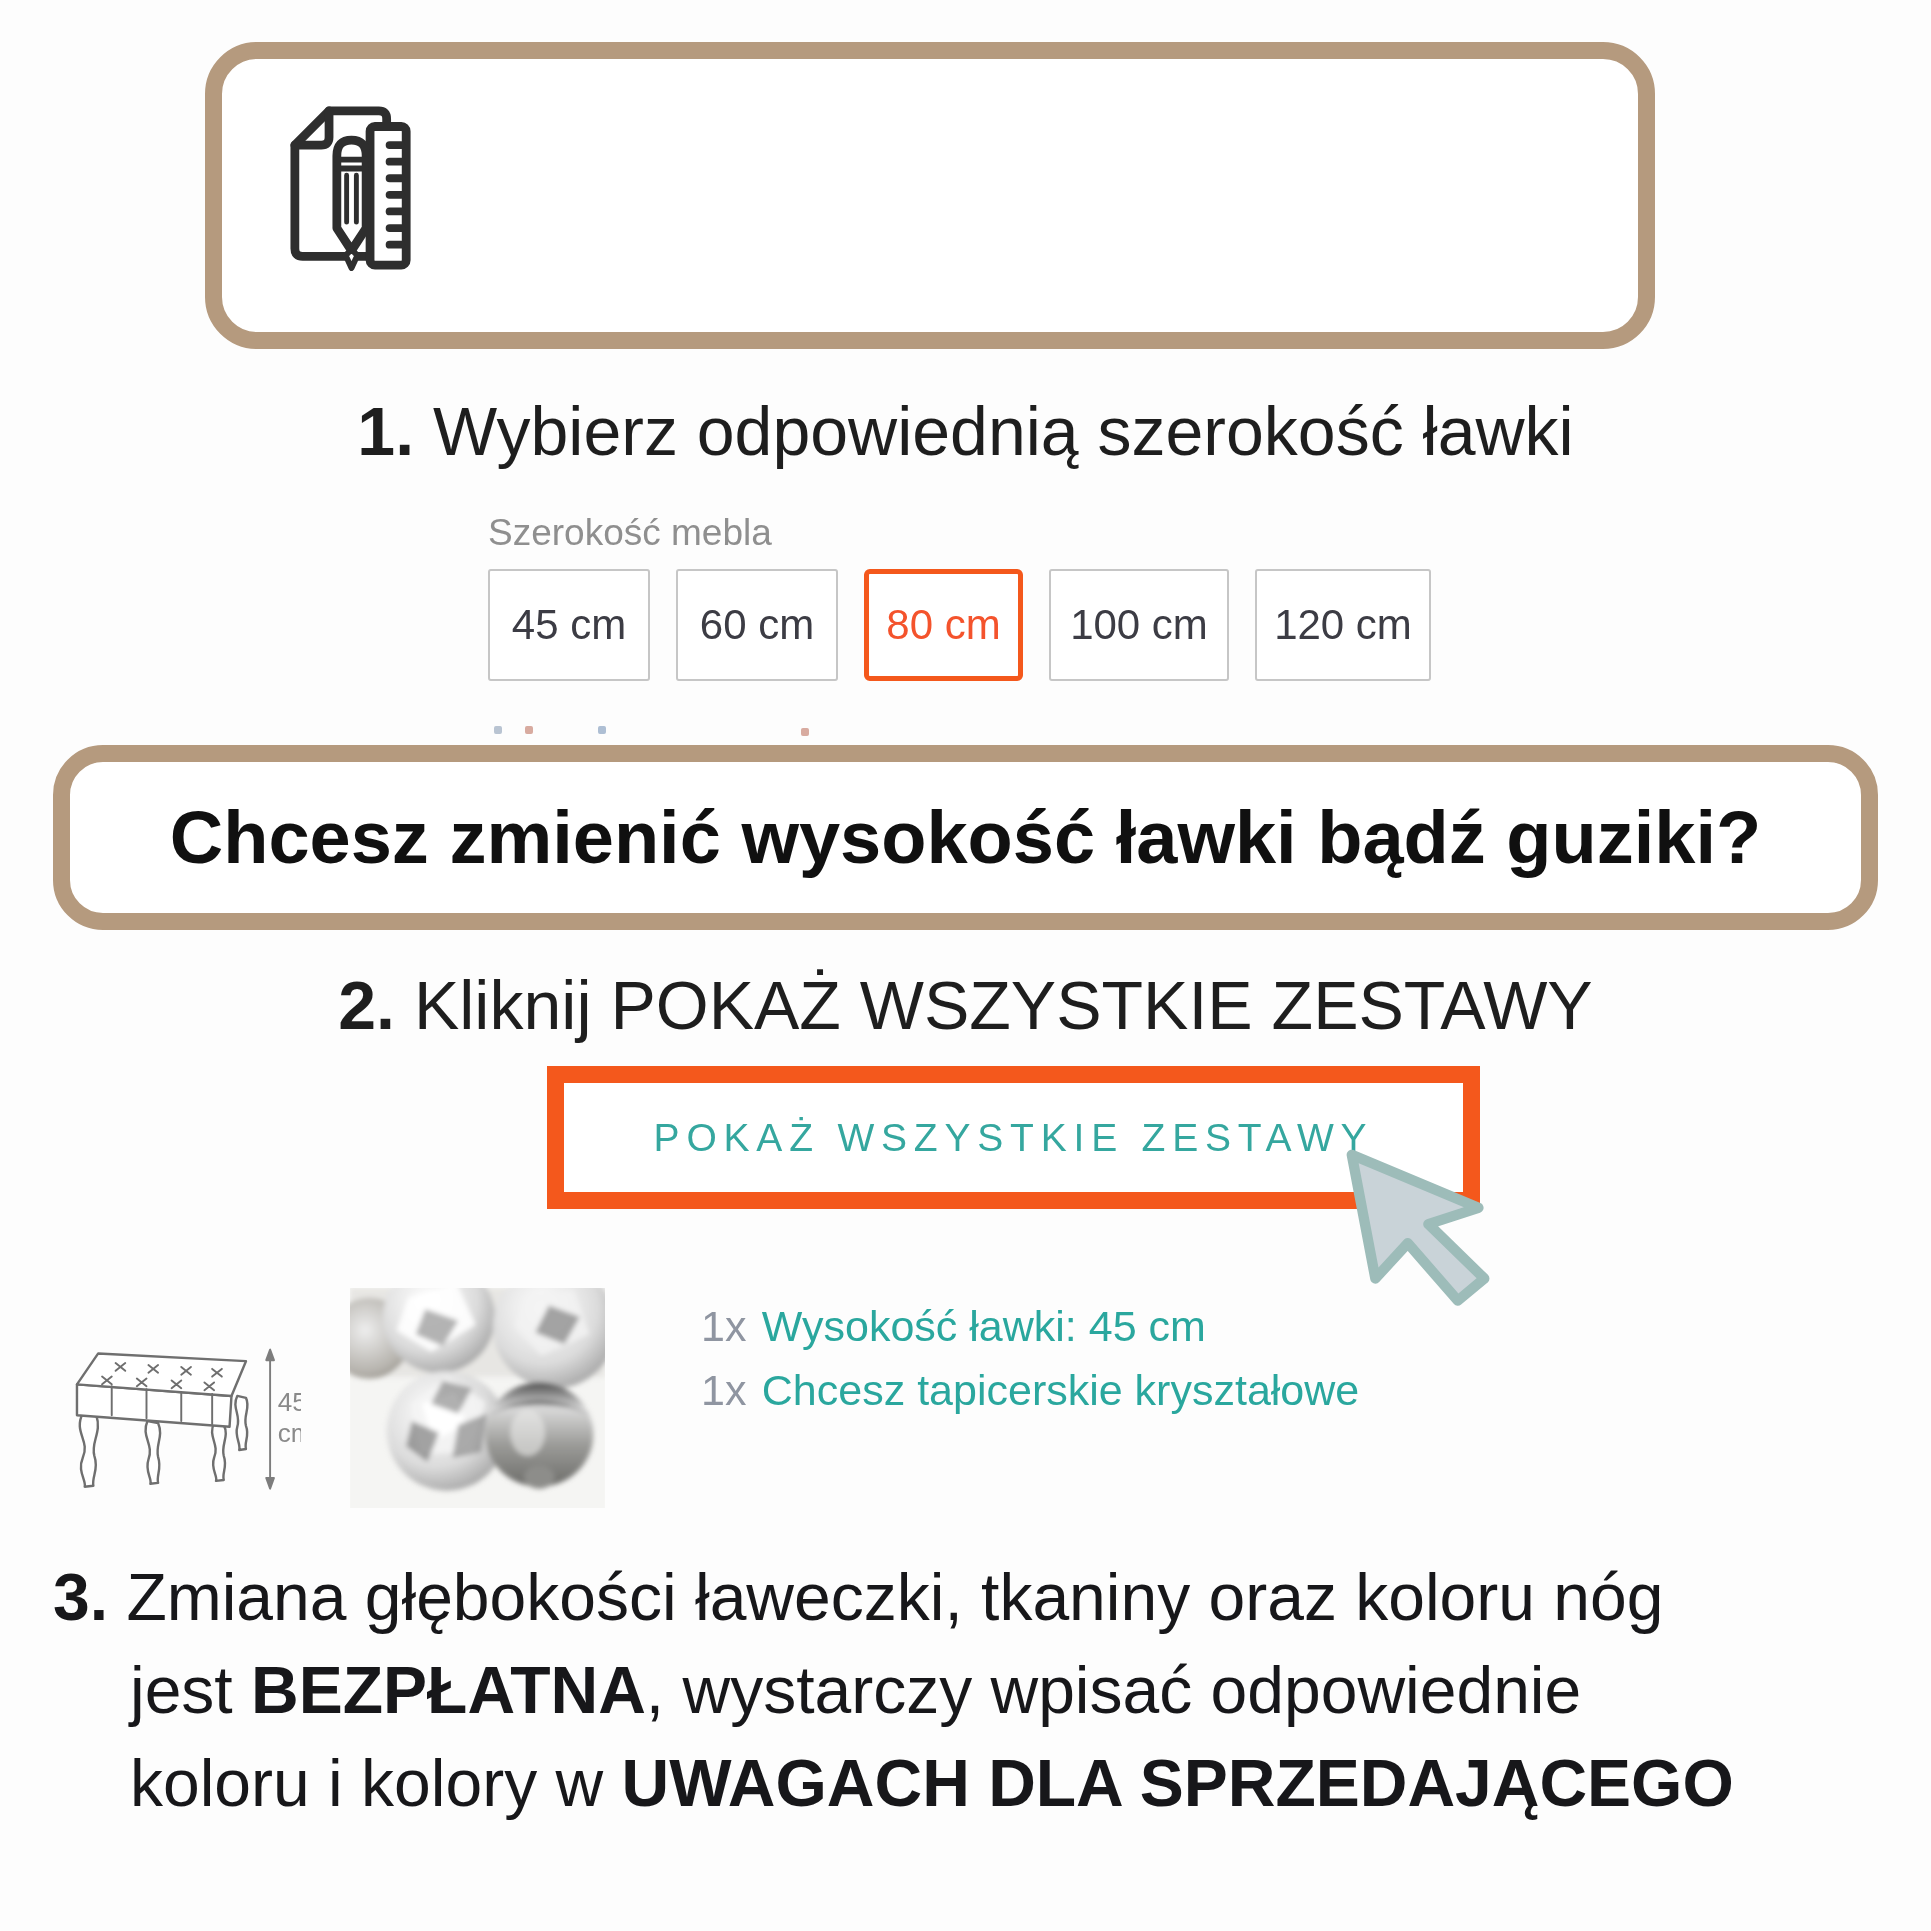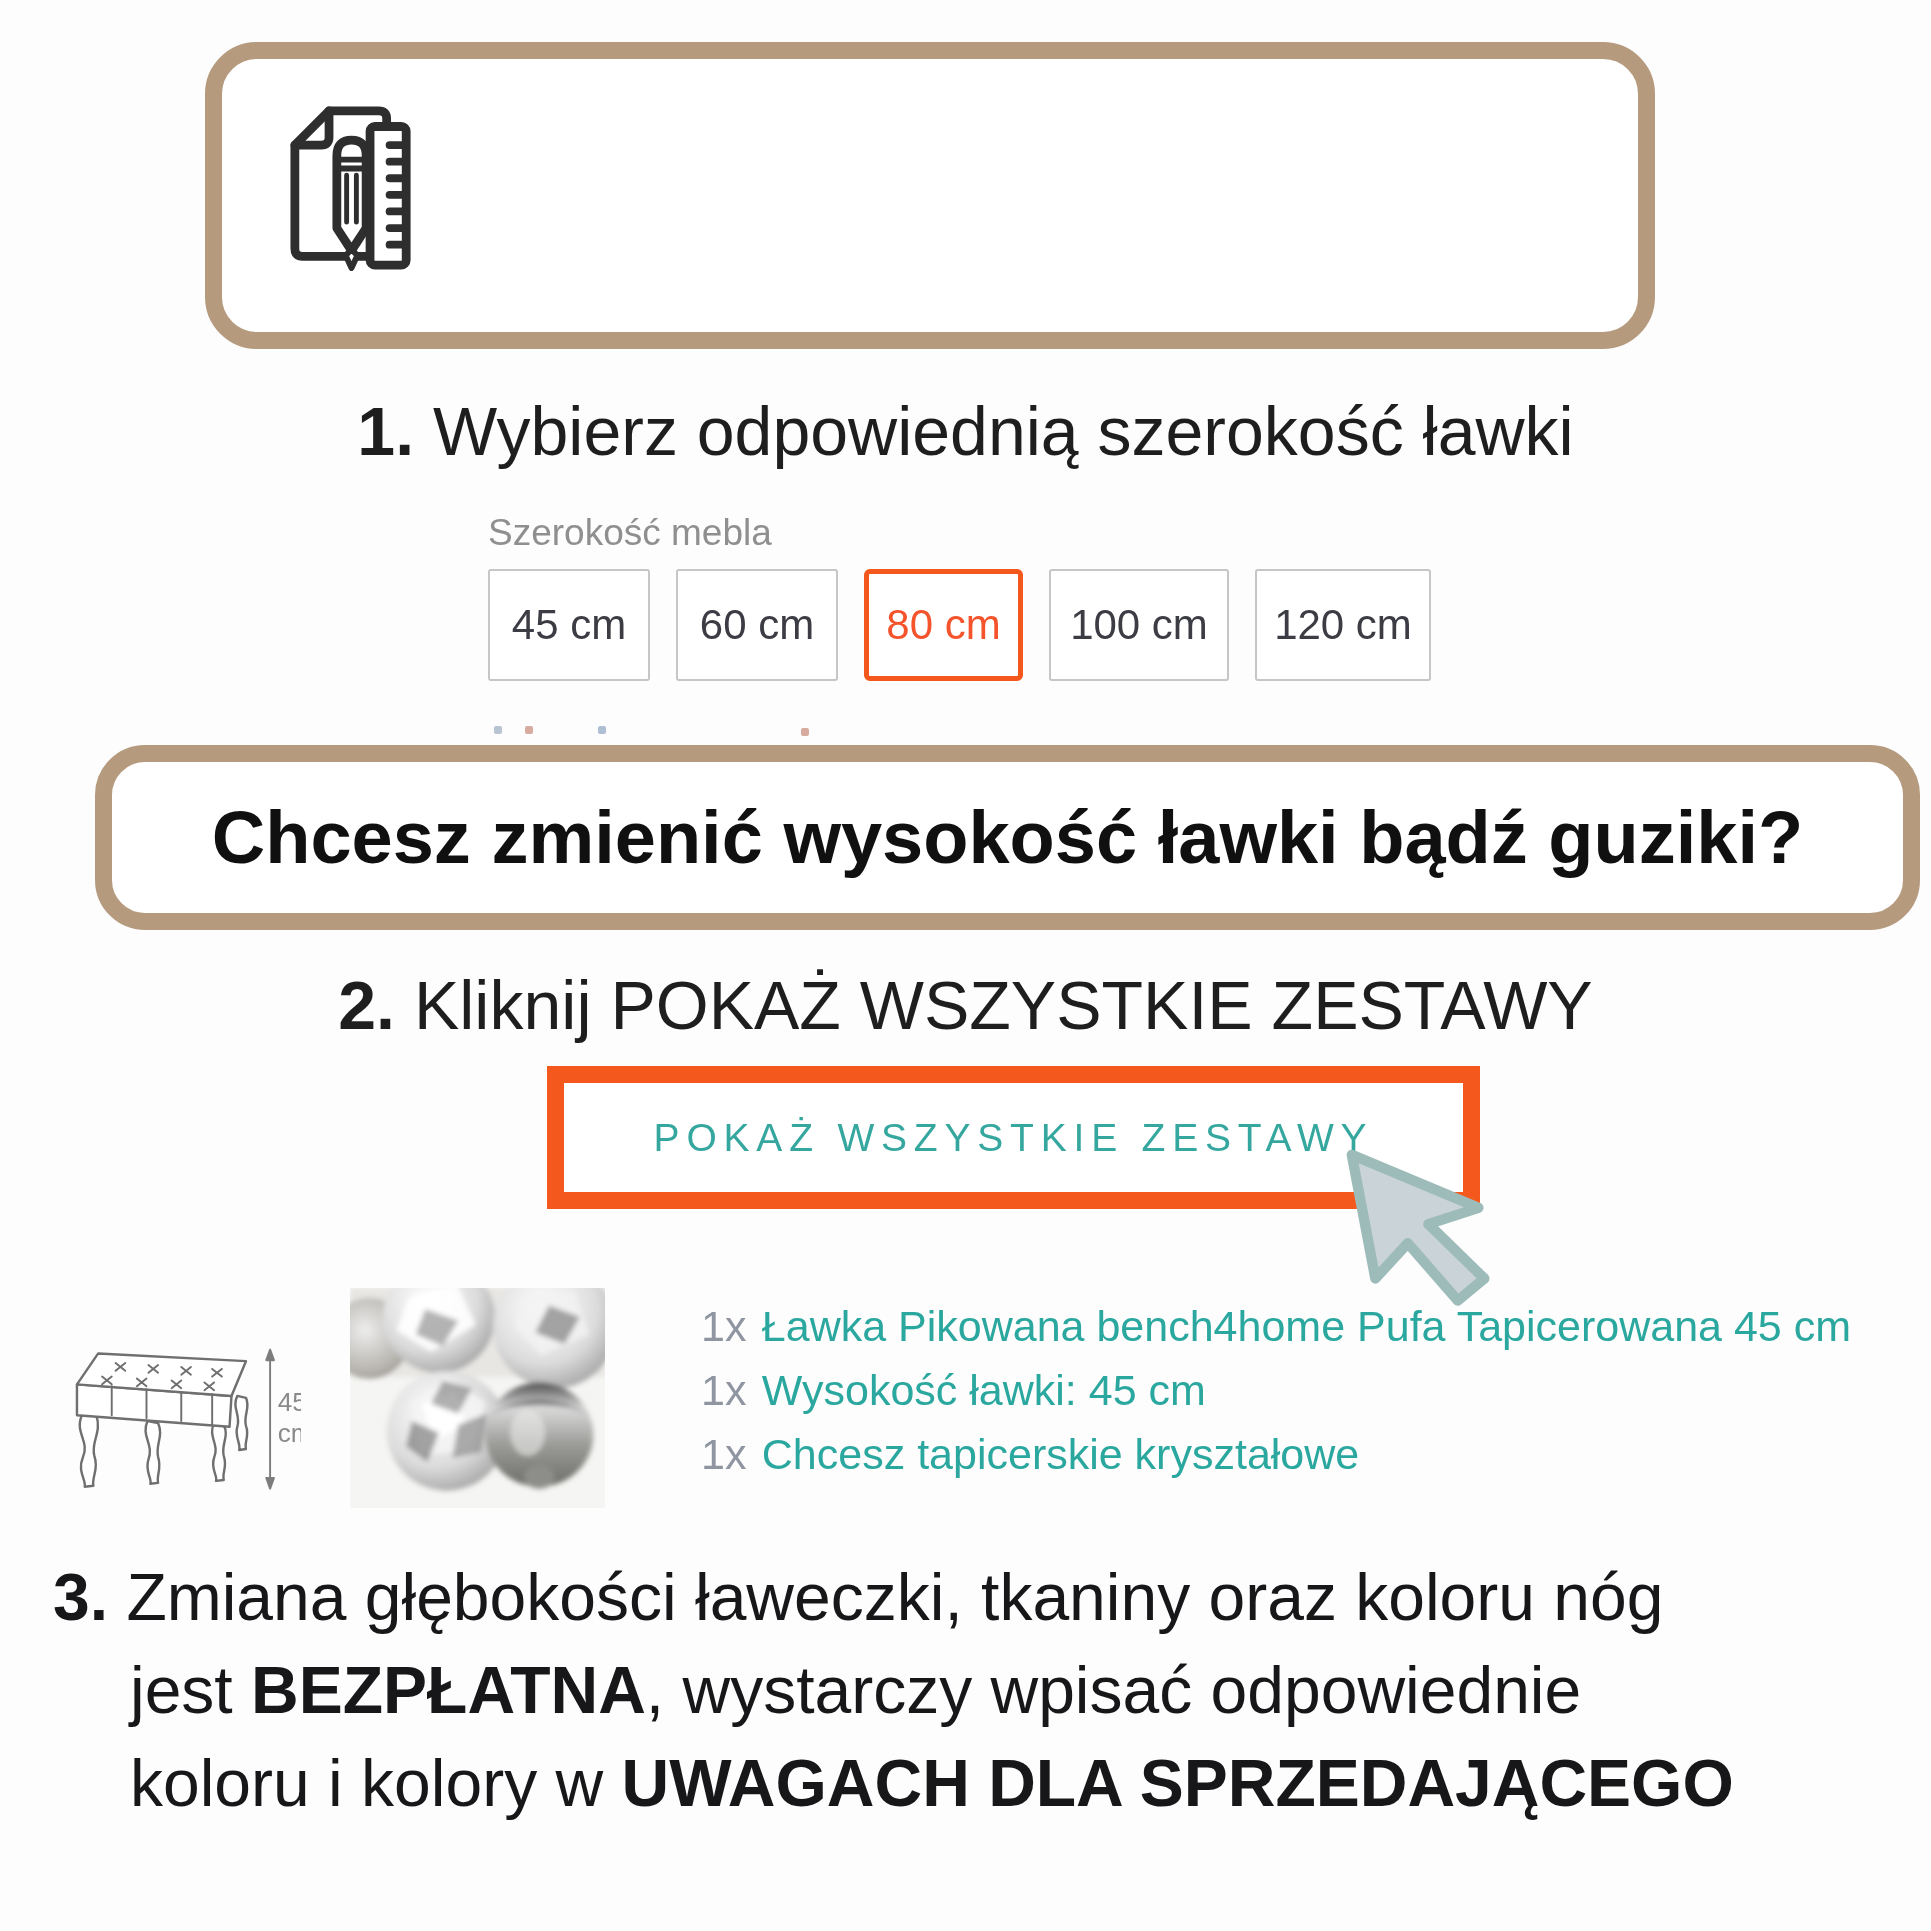--- a/index.html
+++ b/index.html
@@ -34,21 +34,21 @@
   .w45,.w60{width:162px;}.w80{width:159px;}.w100{width:180px;}.w120{width:176px;}
   .ws-box.selected{border:5.8px solid #f4581c;border-radius:5.8px;color:#f4532c;}
   .remnant{
     position:absolute;left:494px;top:726px;width:7.7px;height:7.7px;border-radius:1.9px;background:#b9c4d2;
     box-shadow:31px 0 0 #d8aba0,104px 0 0 #aebfd4,307px 1.9px 0 #d8aba0;
   }
   
   .banner-box{
     position:absolute;left:53px;top:745px;width:1825px;height:185px;box-sizing:border-box;
     border:17.4px solid #b59a7e;border-radius:50px;background:#fff;
-    display:flex;align-items:center;justify-content:center;margin-left:42px;
+    display:flex;align-items:center;justify-content:center;
   }
   .banner-text{font-size:74px;font-weight:700;color:#101010;}
   
   .cta{
     position:absolute;left:547px;top:1066px;width:933px;height:143px;box-sizing:border-box;
     border:17.4px solid #f4581c;background:#fff;display:flex;align-items:center;justify-content:center;
     cursor:pointer;
   }
   .cta-label{font-size:39px;letter-spacing:6.8px;color:#35a79f;font-weight:500;white-space:nowrap;}
   .cursor-wrap{position:absolute;left:1340px;top:1145px;width:162px;height:164px;}
@@ -185,21 +185,20 @@
 
       <ellipse cx="196" cy="152" rx="56" ry="54" fill="url(#metal)"></ellipse>
       <path d="M142,132 Q196,102 250,132 Q226,120 196,120 Q166,120 142,132 Z" fill="#3f3f3f"></path>
       <ellipse cx="196" cy="196" rx="16" ry="12" fill="#8d8d8a"></ellipse>
       <ellipse cx="184" cy="150" rx="18" ry="24" fill="#e9e9e7" opacity="0.6"></ellipse>
     </g>
   </svg>
 </span>
 
 <div class="set-list">
-  <div class="set-row"><span class="set-qty">1x</span><span class="set-text">Ławka Pikowana bench4home Pufa Tapicerowana 45 cm</span></div>
   <div class="set-row"><span class="set-qty">1x</span><span class="set-text">Wysokość ławki: 45 cm</span></div>
   <div class="set-row"><span class="set-qty">1x</span><span class="set-text">Chcesz tapicerskie kryształowe</span></div>
 </div>
 
 <div class="step3">
   <div><span class="bold">3.</span><span> Zmiana głębokości ławeczki, tkaniny oraz koloru nóg</span></div>
   <div class="indent"><span>jest </span><span class="bold">BEZPŁATNA</span><span>, wystarczy wpisać odpowiednie</span></div>
   <div class="indent"><span>koloru i kolory w </span><span class="bold">UWAGACH DLA SPRZEDAJĄCEGO</span></div>
 </div>
 

